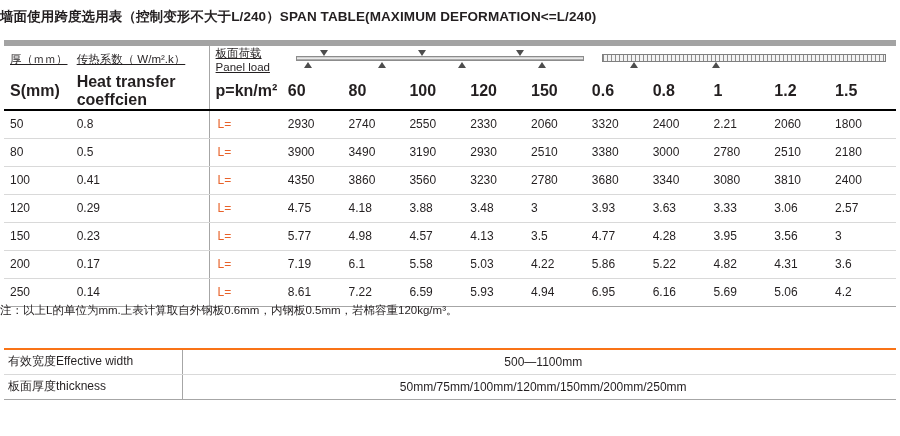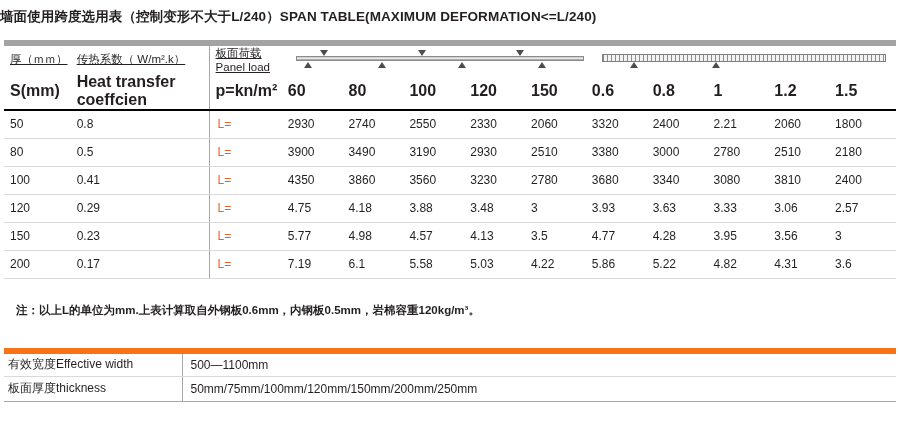--- a/index.html
+++ b/index.html
@@ -98,44 +98,43 @@
     left: 10px; right: 10px; top: 4px;
     height: 8px;
     background-color: #f2f2f2;
     background-image: repeating-linear-gradient(90deg,#8c8c8c 0 1px, transparent 1px 4px);
     border: 1px solid #7f7f7f;
   }
 
   
   .note {
     position: absolute;
-    left: 16px; top: 303px;
+    left: 0; top: 303px;
     font-size: 11.5px;
     white-space: nowrap;
-    font-weight: bold;
   }
 
   
   .bottom-table {
     position: absolute;
     left: 4px; top: 348px;
     width: 892px;
     border-collapse: collapse;
     font-size: 12px;
   }
   .bottom-table td {
     height: 25px;
     padding: 0 0 0 4px;
     border-bottom: 1px solid #d9d9d9;
     vertical-align: middle;
   }
-  .bottom-table tr:first-child td { border-top: 6px solid #f97316; }
+  .bottom-table tr:first-child td { border-top: 2px solid #f97316; }
   .bottom-table tr:last-child td { border-bottom: 1px solid #a6a6a6; }
   .bt-label { width: 178px; }
-  .bt-value { border-left: 1px solid #a6a6a6; padding-left: 8px !important; }
+  .bt-value { border-left: 1px solid #a6a6a6; padding-left: 8px !important; text-align: center; }
 </style>
 </head>
 <body>
 
 <div class="page">
 
   <div class="title">墙面使用跨度选用表（控制变形不大于L/240）SPAN TABLE(MAXIMUM DEFORMATION&lt;=L/240)</div>
 
   <table class="main-table">
     <colgroup>
@@ -279,20 +278,35 @@
         <td>6.1</td>
         <td>5.58</td>
         <td>5.03</td>
         <td>4.22</td>
         <td>5.86</td>
         <td>5.22</td>
         <td>4.82</td>
         <td>4.31</td>
         <td>3.6</td>
       </tr>
+      <tr class="data-row last">
+        <td class="cell-pad">250</td>
+        <td class="cell-pad">0.14</td>
+        <td class="vline leq">L=</td>
+        <td>8.61</td>
+        <td>7.22</td>
+        <td>6.59</td>
+        <td>5.93</td>
+        <td>4.94</td>
+        <td>6.95</td>
+        <td>6.16</td>
+        <td>5.69</td>
+        <td>5.06</td>
+        <td>4.2</td>
+      </tr>
     </tbody>
   </table>
 
   <div class="note">注：以上L的单位为mm.上表计算取自外钢板0.6mm，内钢板0.5mm，岩棉容重120kg/m³。</div>
 
   <table class="bottom-table">
     <tbody>
       <tr>
         <td class="bt-label">有效宽度Effective width</td>
         <td class="bt-value">500—1100mm</td>

